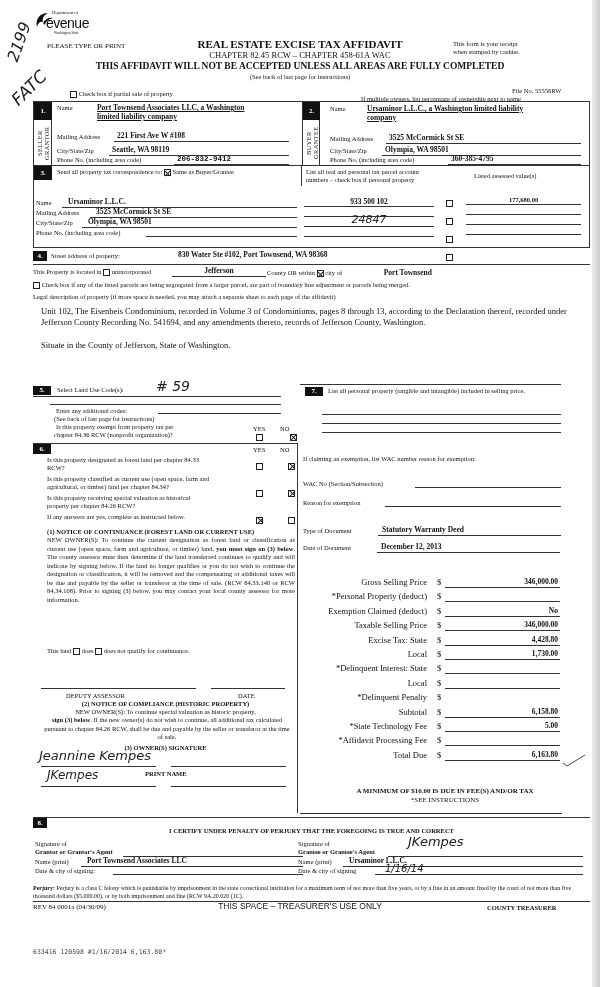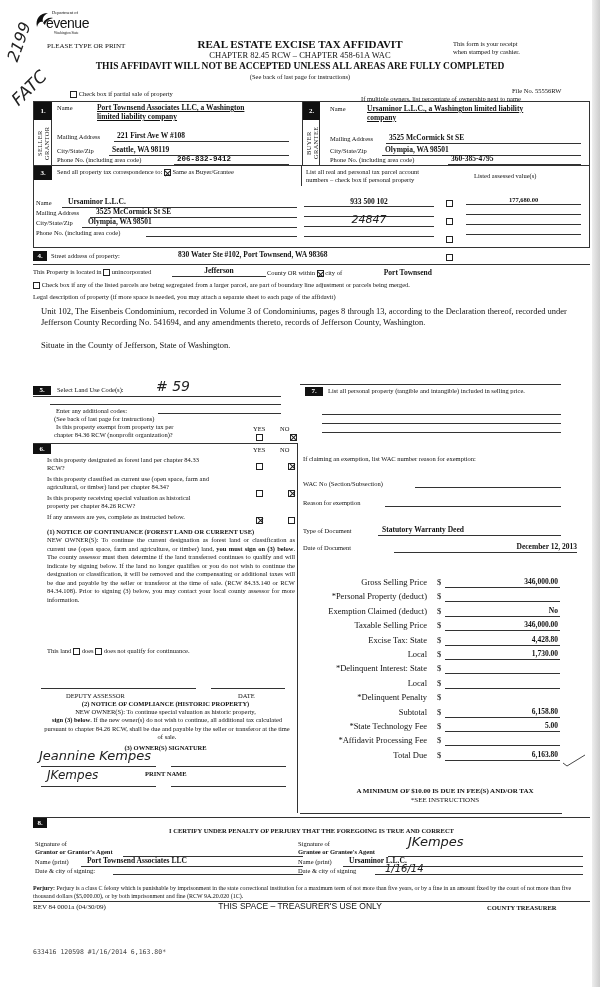--- a/index.html
+++ b/index.html
@@ -221,21 +221,21 @@
   <div class="abs line" style="left:22px;top:37px;width:239px;"></div>
   <div class="abs line" style="left:22px;top:46px;width:239px;"></div>
   <div class="abs" style="left:3px;top:69px;font-size:6.5px;">If claiming an exemption, list WAC number reason for exemption:</div>
   <div class="abs" style="left:3px;top:94px;font-size:6.5px;">WAC No  (Section/Subsection)</div>
   <div class="abs line" style="left:115px;top:101px;width:146px;"></div>
   <div class="abs" style="left:3px;top:113px;font-size:6.5px;">Reason for exemption</div>
   <div class="abs line" style="left:85px;top:120px;width:176px;"></div>
   <div class="abs" style="left:3px;top:141px;font-size:6.5px;">Type of Document</div>
   <div class="abs b line" style="left:78px;top:140px;width:183px;font-size:7.5px;padding-left:4px;">Statutory Warranty Deed</div>
   <div class="abs" style="left:3px;top:158px;font-size:6.5px;">Date of Document</div>
-  <div class="abs b line" style="left:94px;top:157px;width:183px;font-size:7.5px;padding-left:4px;text-align:right;">December 12, 2013</div>
+  <div class="abs b line" style="left:77px;top:157px;width:183px;font-size:7.5px;padding-left:4px;">December 12, 2013</div>
 </div>
 
 <div id="fin-rows">
     <div class="fin-row" style="top: 578px;">
       <span class="lbl">Gross Selling Price</span>
       <span class="dol">$</span>
       <span class="val" style="">346,000.00</span>
     </div>
     <div class="fin-row" style="top: 592.4px;">
       <span class="lbl">*Personal Property (deduct)</span>

